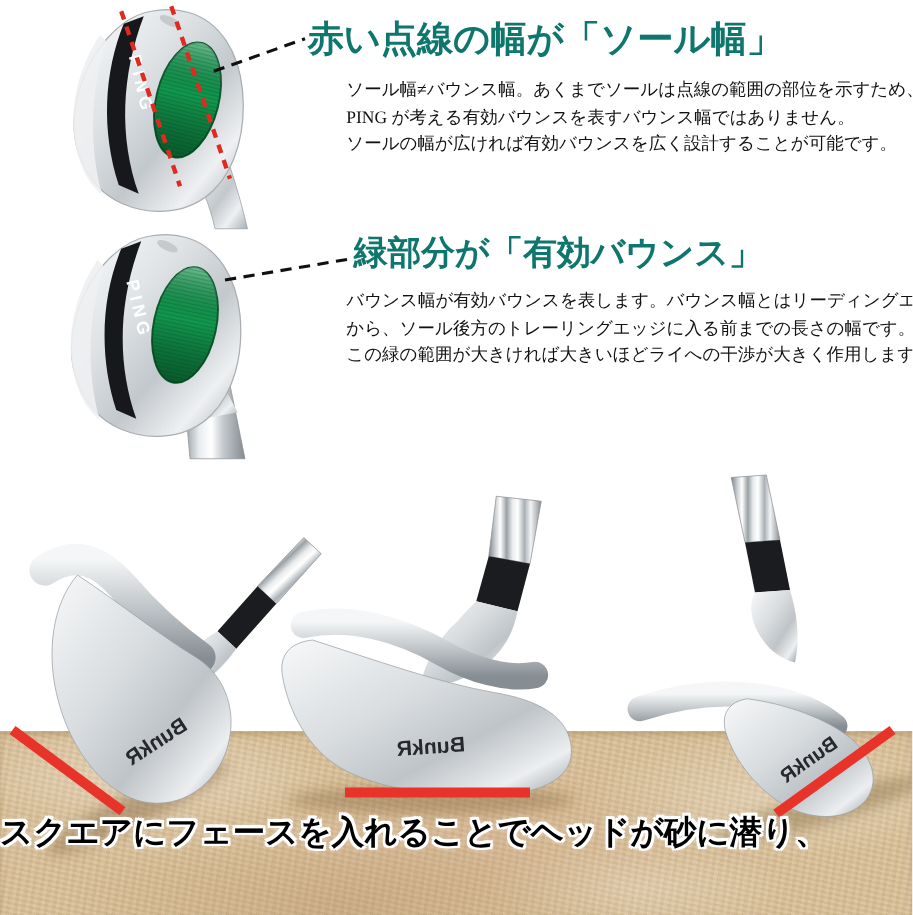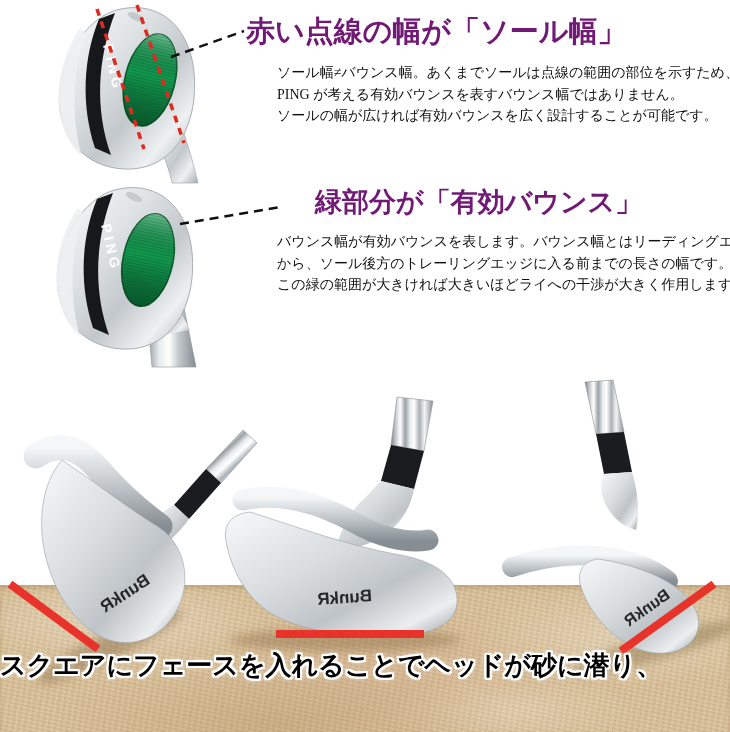--- a/index.html
+++ b/index.html
@@ -3,25 +3,25 @@
 <meta charset="utf-8">
 <style>
   html,body{margin:0;padding:0;background:#fff;}
   .stage{
     position:relative;width:730px;height:732px;overflow:hidden;background:#ffffff;
     font-family:"Liberation Sans",sans-serif;
   }
   svg{display:block;}
   
   .heading{
-    position:absolute;color:#701a75;font-weight:bold;white-space:nowrap;
+    position:absolute;color:#0f766e;font-weight:bold;white-space:nowrap;
     font-family:"Liberation Sans","DejaVu Sans",sans-serif;letter-spacing:0;
   }
   .heading-1{left:246px;top:12px;font-size:29px;}
-  .heading-2{left:283px;top:184px;font-size:27px;margin-left:32px;}
+  .heading-2{left:283px;top:184px;font-size:27px;}
   
   .para{
     position:absolute;color:#111;font-family:"Liberation Serif","DejaVu Serif",serif;
     font-size:14px;line-height:21.7px;white-space:nowrap;
   }
   .para-1{left:277px;top:62px;}
   .para-2{left:277px;top:231px;}
   
   .sand{
     position:absolute;left:0;top:585px;width:730px;height:147px;

